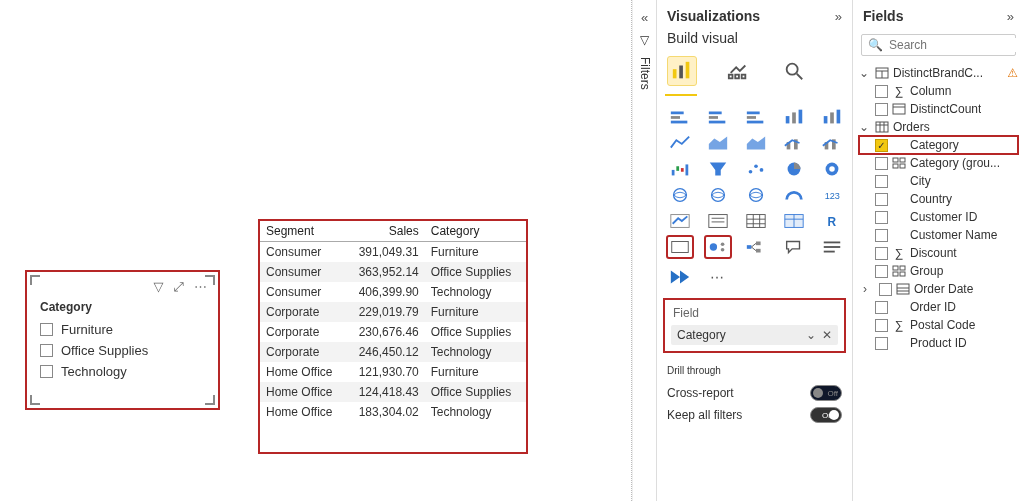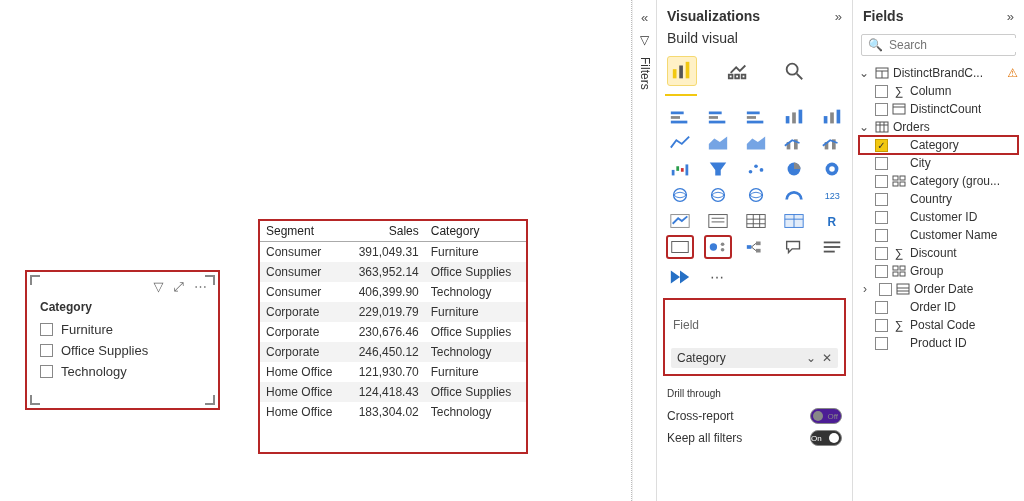--- a/index.html
+++ b/index.html
@@ -52,33 +52,33 @@
   .tabbtn.sel { background:#fff1c6; border:1px solid #f5d972;}
   .tabbtn svg { width:22px; height:22px;}
   .tabline { height:2px; background:#f2c811; margin:0 8px 6px 8px; width:32px;}
   .viz-grid { display:grid; grid-template-columns: repeat(6, 26px); gap:4px 12px; padding:4px 10px; }
   .viz-grid .viz { width:26px; height:22px; display:flex; align-items:center; justify-content:center; cursor:pointer; border-radius:2px;}
   .viz svg { width:22px; height:18px;}
   .viz.redbox { outline:2px solid #b62626; outline-offset:-1px;}
   .viz.moredots { color:#555; font-size:14px; letter-spacing:2px;}
 
   .fieldwell-box { border:2px solid #b62626; margin:6px 6px; padding:4px 6px 6px 6px;}
-  .fieldwell-title { color:#666; font-size:12px; padding:2px 0 16px 2px;margin-top:12px;}
+  .fieldwell-title { color:#666; font-size:12px; padding:2px 0 5px 2px;}
   .fieldchip { background:#eee; display:flex; align-items:center; justify-content:space-between; padding:3px 6px; font-size:12px; border-radius:2px;}
   .fieldchip .rm { display:flex; gap:6px; color:#555;}
   .drill { padding:6px 10px;}
   .drill h4 { font-size:10px; font-weight:400; padding-bottom:6px;}
   .drill-row { display:flex; justify-content:space-between; align-items:center; padding:3px 0; font-size:12px;text-align:right;}
-  .toggle { width:32px; height:16px; border:1px solid #888; border-radius:9px; position:relative; display:flex; align-items:center; background:#4c1d95;}
+  .toggle { width:32px; height:16px; border:1px solid #888; border-radius:9px; position:relative; display:flex; align-items:center; background:#0f172a;}
   .toggle .dot { width:10px; height:10px; border-radius:50%; background:#888; margin-left:2px;}
   .toggle.on { background:#333;}
   .toggle.on .dot { background:#fff; margin-left:auto; margin-right:2px;}
   .toggle .lbl { position:absolute; font-size:8px; color:#888;}
   .toggle .lbl.off { right:3px;}
-  .toggle.on .lbl.on { left:0; color:#fff;}
+  .toggle.on .lbl.on { left:11px; color:#fff;}
 
   
   .fields-pane { width:172px; border-left:1px solid #ddd; background:#fff; display:flex; flex-direction:column; overflow:hidden;}
   .search { margin:6px 8px; display:flex; align-items:center; border:1px solid #ccc; border-radius:2px; padding:3px 6px; gap:6px;}
   .search input { flex:1; border:none; outline:none; font-size:12px;}
   .ftree { padding:2px 6px 6px 6px; overflow:auto; font-size:12px;}
   .ftree .row { display:flex; align-items:center; gap:4px; padding:2px 0; cursor:pointer; white-space:nowrap;}
   .ftree .row.field { padding-left:16px;}
   .ftree .row .chev { width:12px; color:#555;}
   .ftree .row .cb { width:13px; height:13px; border:1px solid #888; display:inline-flex; align-items:center; justify-content:center; font-size:10px;}
@@ -543,38 +543,38 @@
           </span>
           <span class="ellipsis">Orders</span>
         </div>
         <div class="row field sel">
           <span class="cb checked">✓</span>
           <span class="ic"></span>
           <span class="ellipsis">Category</span>
         </div>
         <div class="row field">
           <span class="cb"></span>
-          <span class="ic"></span>
-          <span class="ellipsis">City</span>
-        </div>
-        <div class="row field">
-          <span class="cb"></span>
           <span class="ic">
             <svg viewBox="0 0 14 12">
               <rect x="1" y="1" width="5" height="4" fill="none" stroke="#555"></rect>
               <rect x="8" y="1" width="5" height="4" fill="none" stroke="#555"></rect>
               <rect x="1" y="7" width="5" height="4" fill="none" stroke="#555"></rect>
               <rect x="8" y="7" width="5" height="4" fill="none" stroke="#555"></rect>
             </svg>
           </span>
           <span class="ellipsis">Category (grou...</span>
         </div>
         <div class="row field">
           <span class="cb"></span>
           <span class="ic"></span>
+          <span class="ellipsis">City</span>
+        </div>
+        <div class="row field">
+          <span class="cb"></span>
+          <span class="ic"></span>
           <span class="ellipsis">Country</span>
         </div>
         <div class="row field">
           <span class="cb"></span>
           <span class="ic"></span>
           <span class="ellipsis">Customer ID</span>
         </div>
         <div class="row field">
           <span class="cb"></span>
           <span class="ic"></span>

